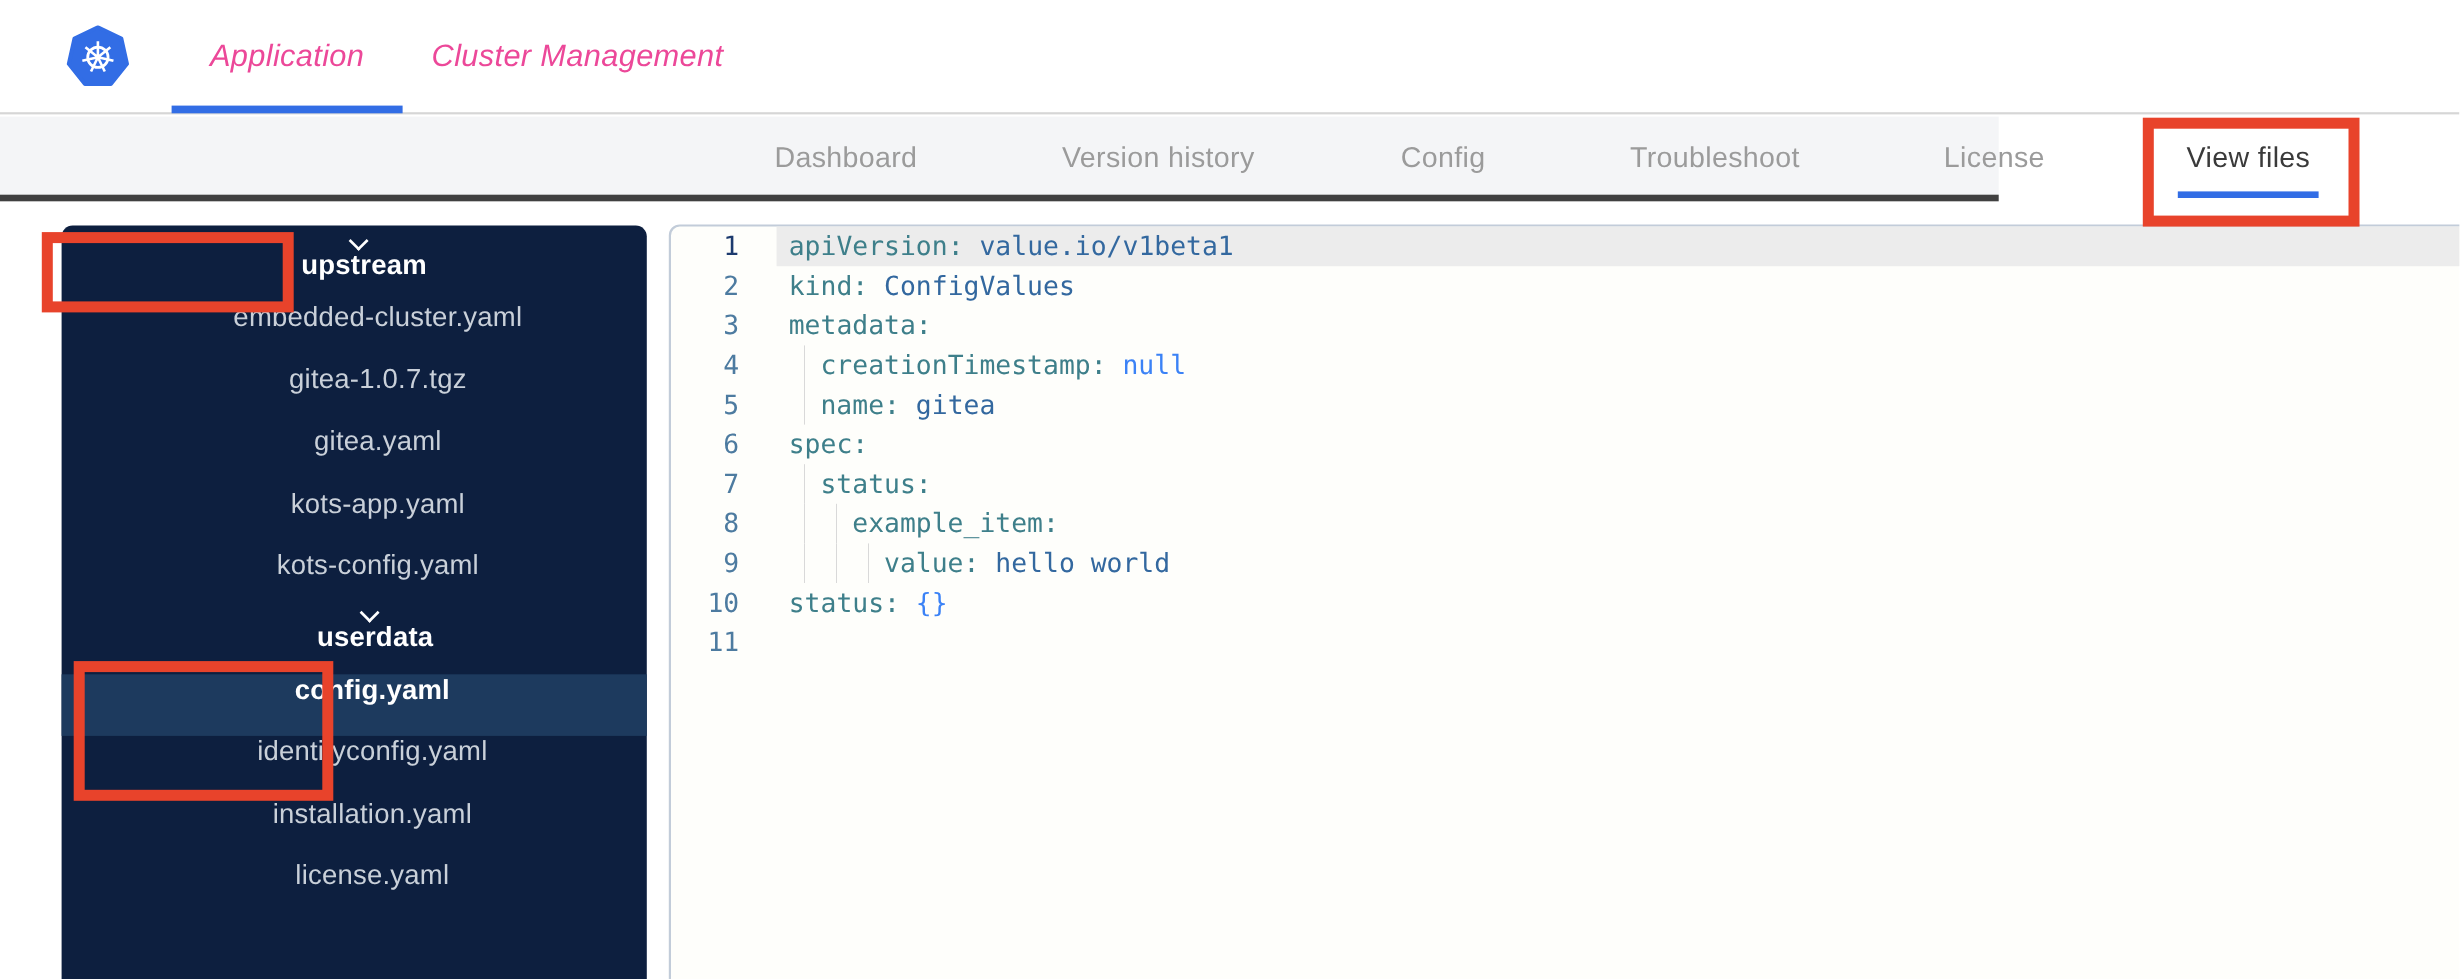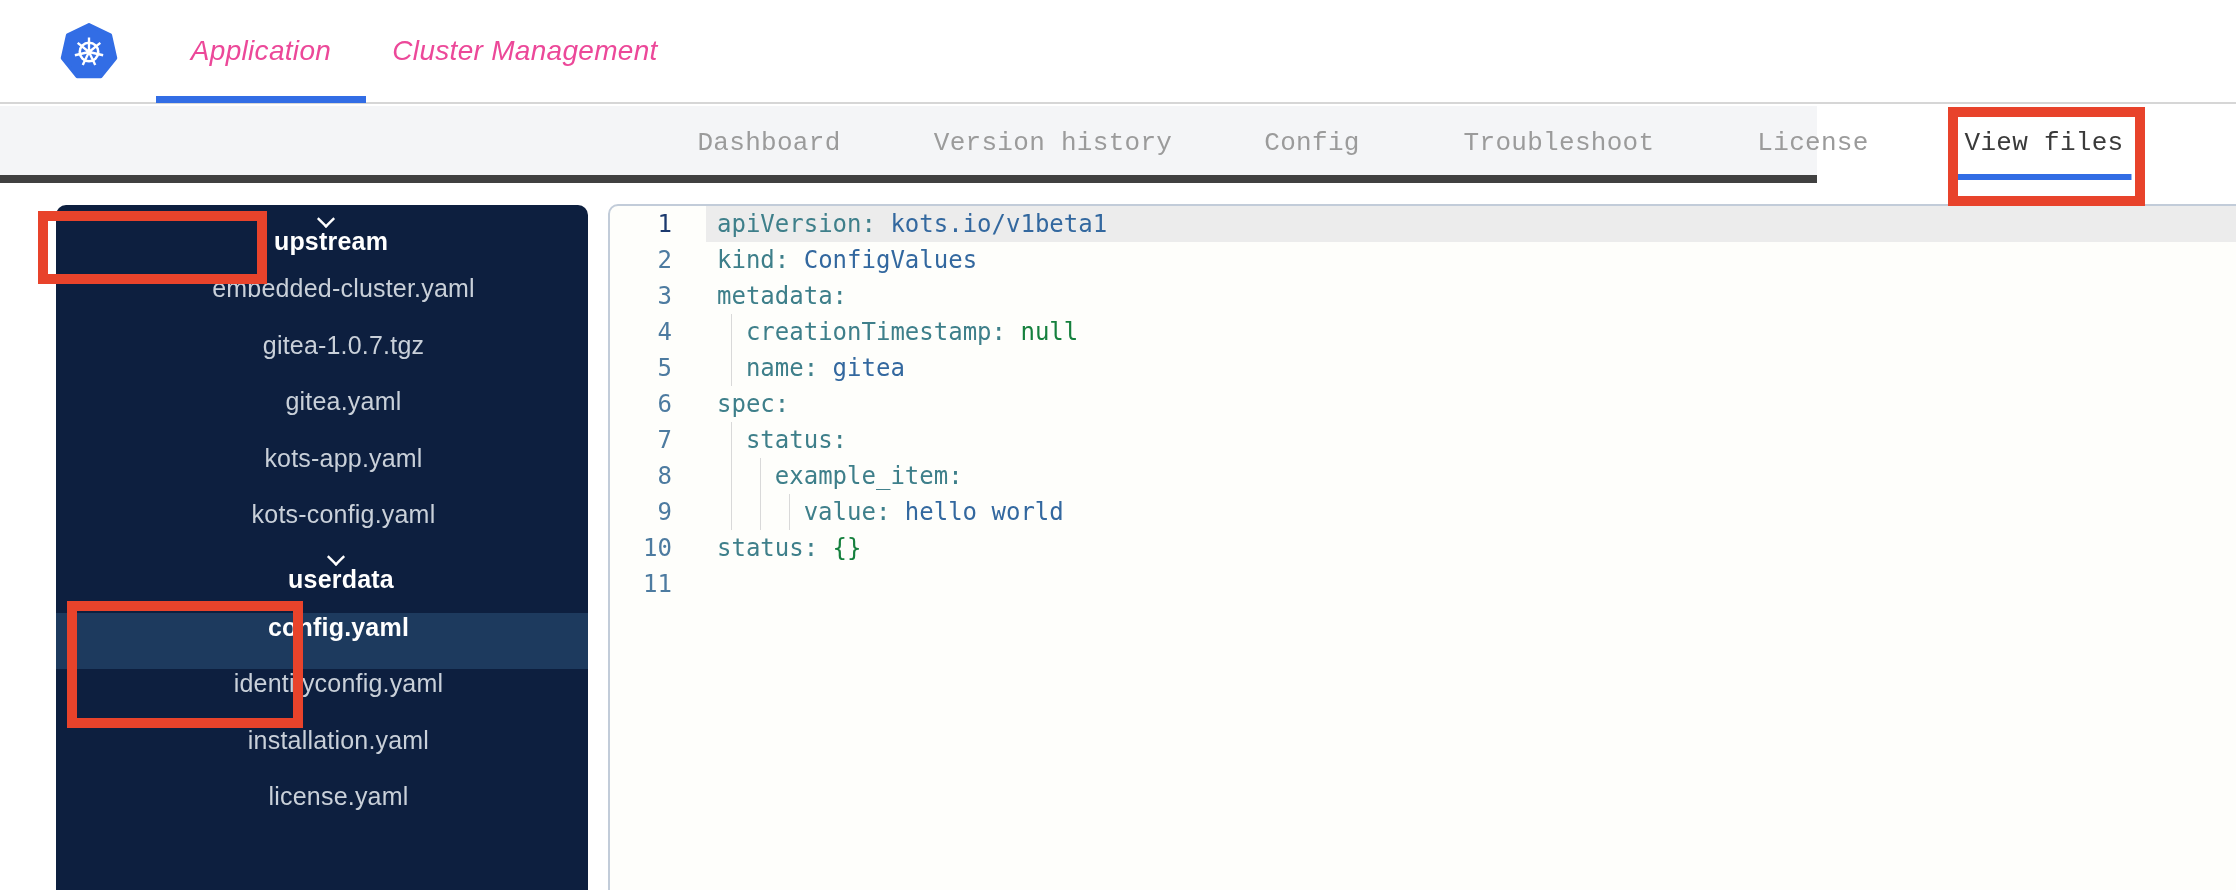--- a/index.html
+++ b/index.html
@@ -9,21 +9,21 @@
   }
   
   .header{position:absolute;left:0;top:0;width:2236px;height:104px;background:#ffffff;border-bottom:2px solid #d6d6d6;box-sizing:border-box;}
   .logo{position:absolute;left:60px;top:23px;width:58px;height:58px;}
   .app-tab{position:absolute;top:0;height:102px;display:flex;align-items:center;justify-content:center;
     font-size:28px;color:#ec4899;letter-spacing:.3px;cursor:pointer;font-style:italic;}
   #tab-application{left:156px;width:210px;}
   #tab-cluster{left:380px;width:290px;}
   .tab-underline{position:absolute;left:156px;top:96px;width:210px;height:7px;background:#326de5;z-index:2;}
   
-  .subnav{position:absolute;left:0;top:106px;width:1817px;height:77px;background:#f4f5f7;border-bottom:8px solid #404040;box-sizing:border-box;font-family:Liberation Mono, monospace;}
+  .subnav{position:absolute;left:0;top:106px;width:1817px;height:77px;background:#f4f5f7;border-bottom:6px solid #404040;box-sizing:border-box;}
   .nav-item{position:absolute;top:0;height:75px;line-height:75px;transform:translateX(-50%);
     font-size:26px;color:#9b9b9b;letter-spacing:.3px;white-space:nowrap;cursor:pointer;}
   .nav-item.active{color:#3a3a3a;}
   .nav-item .ul{position:absolute;left:-8px;right:-8px;bottom:1px;height:6px;background:#326de5;}
   
   .sidebar{position:absolute;left:56px;top:205px;width:532px;height:700px;background:#0d1f3f;
     border-radius:10px 10px 0 0;box-sizing:border-box;padding-top:13px;}
   .trow{height:56.4px;display:flex;align-items:center;font-size:25px;color:#c9d0d9;letter-spacing:.2px;cursor:pointer;box-sizing:border-box;flex-direction:column;}
   .trow.folder{color:#ffffff;font-weight:bold;}
   .trow.selected{background:#1d3a5e;color:#ffffff;font-weight:bold;}
@@ -39,21 +39,21 @@
     font-family:"DejaVu Sans Mono", monospace;font-size:24px;line-height:36px;}
   .cline{position:relative;height:36px;}
   .cline .hl{position:absolute;left:96px;right:0;top:0;bottom:0;background:#ececec;}
   .cline .num{position:absolute;left:0;top:0;width:62px;text-align:right;color:#4d7ba0;}
   .cline.active .num{color:#1c3a6e;}
   .cline .code{position:absolute;left:107px;top:0;white-space:pre;}
   .ind{display:inline-block;width:2ch;height:36px;vertical-align:top;
     background:linear-gradient(to right,transparent 0,transparent calc(1ch - .5px),#d9d9d9 calc(1ch - .5px),#d9d9d9 calc(1ch + .5px),transparent calc(1ch + .5px));}
   .tk-key{color:#3e7f8a;}
   .tk-str{color:#33689f;}
-  .tk-kw{color:#15803d;text-align:center;}
+  .tk-kw{color:#3b82f6;text-align:center;}
   
   .rbox{position:absolute;border:10px solid #e8432b;box-sizing:border-box;z-index:6;pointer-events:none;}
   #rb-upstream{left:38px;top:211px;width:229px;height:73px;}
   #rb-userdata{left:67px;top:601px;width:236px;height:127px;}
   #rb-viewfiles{left:1948px;top:107px;width:197px;height:99px;}
 </style>
 </head>
 <body>
 
 <div id="app">
@@ -122,21 +122,21 @@
       </div>
       <div class="trow file-d2">
         <span>license.yaml</span>
       </div>
     </div>
 
   <div class="editor" id="editor">
       <div class="cline active">
         <div class="hl"></div>
         <span class="num">1</span>
-        <span class="code"><span class="tk-key">apiVersion:</span><span class="tk-str"> kots.io/v1beta1</span></span>
+        <span class="code"><span class="tk-key">apiVersion:</span><span class="tk-str"> value.io/v1beta1</span></span>
       </div>
       <div class="cline">
         <span class="num">2</span>
         <span class="code"><span class="tk-key">kind:</span><span class="tk-str"> ConfigValues</span></span>
       </div>
       <div class="cline">
         <span class="num">3</span>
         <span class="code"><span class="tk-key">metadata:</span></span>
       </div>
       <div class="cline">

